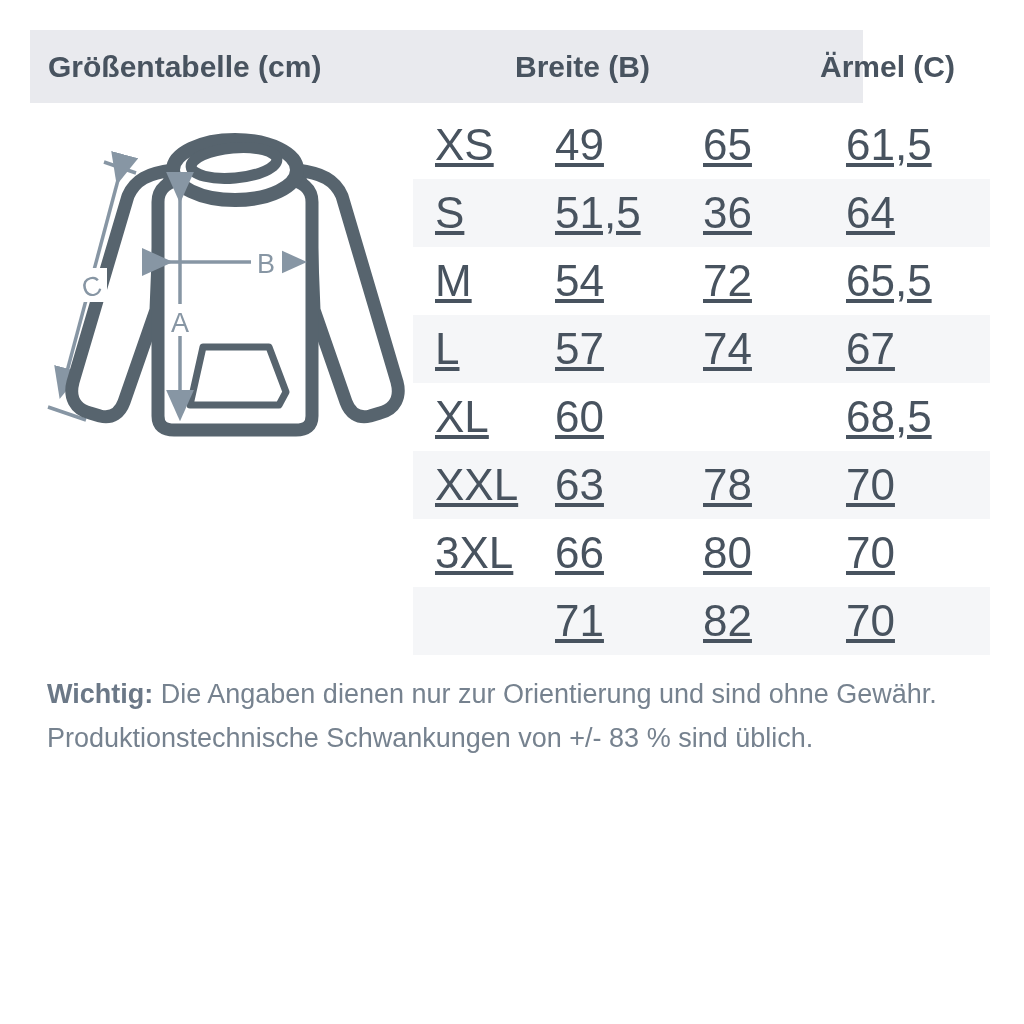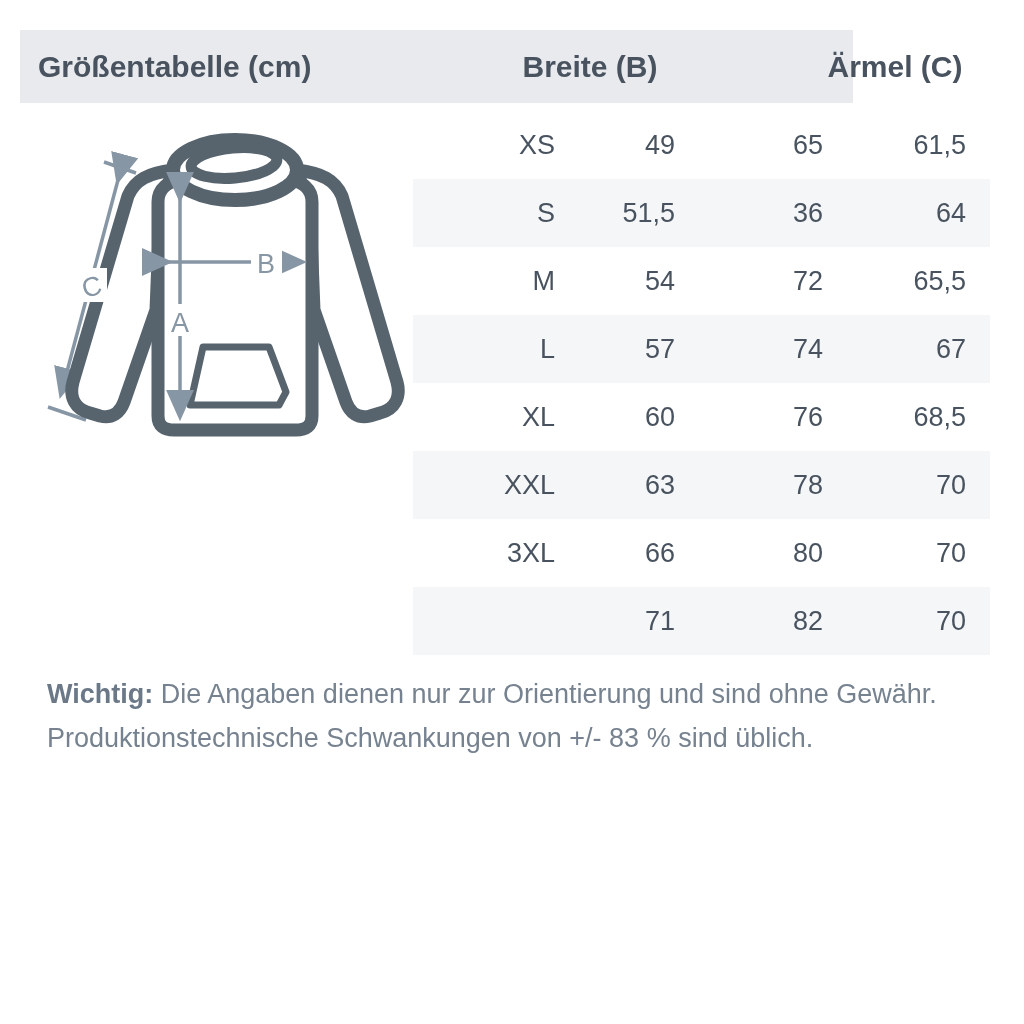--- a/index.html
+++ b/index.html
@@ -3,40 +3,40 @@
 <meta charset="utf-8">
 <style>
   html,body{margin:0;padding:0;}
   body{
     width:1024px;height:1024px;position:relative;background:#ffffff;
     font-family:"Liberation Sans", sans-serif;color:#48535f;overflow:hidden;
   }
   .abs{position:absolute;}
   
   .header-band{
-    left:20px;top:30px;width:833px;height:73px;background:#e9eaee;
+    left:30px;top:30px;width:833px;height:73px;background:#e9eaee;
   }
   .header-title{
     left:18px;top:0;height:73px;line-height:73px;
     font-size:30px;font-weight:bold;color:#48535f;white-space:nowrap;
   }
   .col-head{
-    top:0;height:73px;line-height:73px;width:170px;text-align:center;
+    top:0;height:73px;line-height:73px;width:170px;text-align:left;
     font-size:30px;font-weight:bold;color:#48535f;white-space:nowrap;
   }
   .col-head.c1{left:485px;}
   .col-head.c2{left:642px;}
   .col-head.c3{left:790px;}
   
   .rows{left:413px;top:111px;width:577px;}
   .row{position:relative;width:577px;height:68px;background:#ffffff;}
   .row.alt{background:#f5f6f8;}
   .cell{
     position:absolute;top:0;height:68px;line-height:68px;width:120px;
-    text-align:right;font-size:27px;color:#48535f;white-space:nowrap;
+    text-align:left;font-size:44px;color:#48535f;white-space:nowrap;text-decoration:underline;
   }
   .cell.size{left:22px;}
   .cell.b{left:142px;}
   .cell.a{left:290px;}
   .cell.c{left:433px;}
   
   .diagram{left:40px;top:120px;width:380px;height:340px;}
   
   .note{
     left:47px;top:672px;width:930px;font-size:27px;line-height:44px;
@@ -121,21 +121,20 @@
   </div>
   <div class="row alt">
     <span class="cell size">L</span>
     <span class="cell b">57</span>
     <span class="cell a">74</span>
     <span class="cell c">67</span>
   </div>
   <div class="row">
     <span class="cell size">XL</span>
     <span class="cell b">60</span>
-    <span class="cell a">76</span>
     <span class="cell c">68,5</span>
   </div>
   <div class="row alt">
     <span class="cell size">XXL</span>
     <span class="cell b">63</span>
     <span class="cell a">78</span>
     <span class="cell c">70</span>
   </div>
   <div class="row">
     <span class="cell size">3XL</span>

